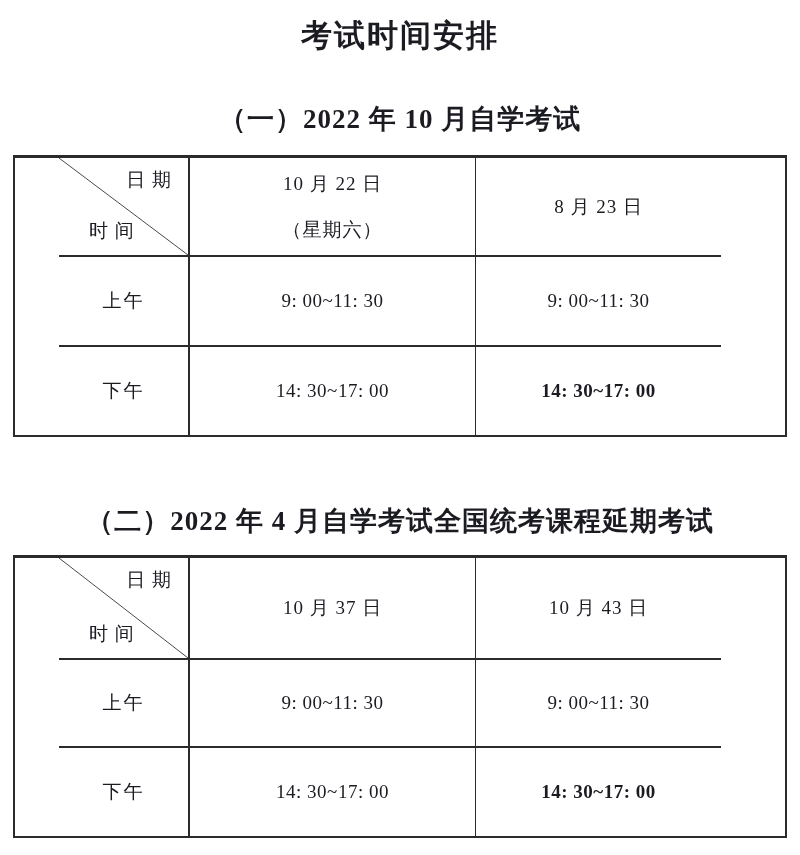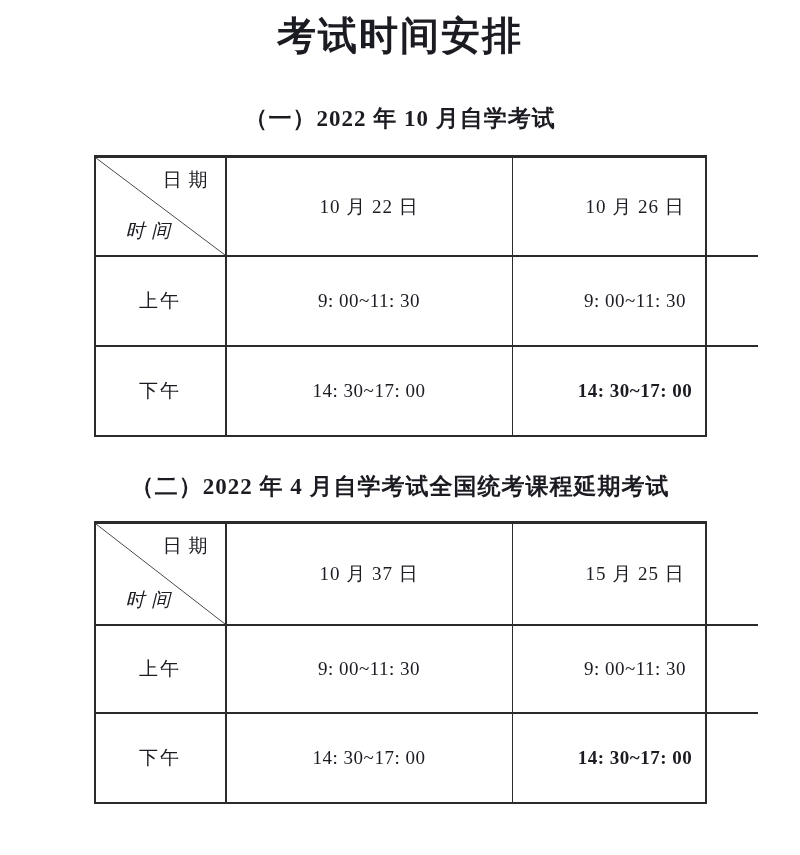--- a/index.html
+++ b/index.html
@@ -8,44 +8,45 @@
     width: 800px;
     height: 855px;
     font-family: "Liberation Serif", "DejaVu Serif", serif;
     color: #1b1b22;
     overflow: hidden;
   }
   .page { padding-top: 14px; }
 
   .doc-title {
     text-align: center;
-    font-size: 39px;
+    font-size: 31px;
     font-weight: 700;
     letter-spacing: 2px;
     line-height: 44px;
   }
 
   .table-caption {
     text-align: center;
-    font-size: 23px;
+    font-size: 27px;
     font-weight: 700;
     letter-spacing: 1px;
     line-height: 32px;
   }
   .caption-1 { margin-top: 45px; }
-  .caption-2 { margin-top: 34px; }
+  .caption-2 { margin-top: 68px; }
 
   .extable {
     display: grid;
     grid-template-columns: 129px 287px 246px;
-    width: 613px;
+    width: 774px;
     margin: 0 auto;
     border: 2px solid #2b2b2b;
     border-top-width: 3px;
     background: #ffffff;
+    padding-left: 44px;
   }
   .extable.t1 { margin-top: 20px; grid-template-rows: 97px 90px 90px; }
   .extable.t2 { margin-top: 18px; grid-template-rows: 100px 88px 90px; }
 
   .cell {
     display: flex;
     align-items: center;
     justify-content: center;
     font-size: 19px;
     position: relative;
@@ -72,21 +73,20 @@
     right: 16px;
     font-size: 19px;
     letter-spacing: 1px;
   }
   .corner-time {
     position: absolute;
     bottom: 11px;
     left: 30px;
     font-size: 19px;
     letter-spacing: 1px;
-    font-style: italic;
   }
 
   .date-cell {
     flex-direction: column;
     line-height: 30px;
     letter-spacing: 1px;
     gap: 16px;
   }
   .label-cell { letter-spacing: 2px; }
   .time-cell { letter-spacing: 0.5px; }
@@ -105,23 +105,24 @@
     <div class="row row-1">
       <div class="cell corner-cell">
         <svg class="diag-svg" viewBox="0 0 100 100" preserveAspectRatio="none">
           <line x1="0" y1="0" x2="100" y2="100" stroke="#4a4a4a" stroke-width="1" vector-effect="non-scaling-stroke"></line>
         </svg>
         <span class="corner-date">日 期</span>
         <span class="corner-time">时 间</span>
       </div>
       <div class="cell date-cell col-b">
         <div>10 月 22 日</div>
+        <div>（星期六）</div>
       </div>
       <div class="cell date-cell col-c">
-        <div>10 月 26 日</div>
+        <div>8 月 23 日</div>
       </div>
     </div>
     <div class="row row-2">
       <div class="cell label-cell">上午</div>
       <div class="cell time-cell col-b">9: 00~11: 30</div>
       <div class="cell time-cell col-c">9: 00~11: 30</div>
     </div>
     <div class="row row-3">
       <div class="cell label-cell">下午</div>
       <div class="cell time-cell col-b">14: 30~17: 00</div>
@@ -137,21 +138,21 @@
         <svg class="diag-svg" viewBox="0 0 100 100" preserveAspectRatio="none">
           <line x1="0" y1="0" x2="100" y2="100" stroke="#4a4a4a" stroke-width="1" vector-effect="non-scaling-stroke"></line>
         </svg>
         <span class="corner-date">日 期</span>
         <span class="corner-time">时 间</span>
       </div>
       <div class="cell date-cell col-b">
         <div>10 月 37 日</div>
       </div>
       <div class="cell date-cell col-c">
-        <div>15 月 25 日</div>
+        <div>10 月 43 日</div>
       </div>
     </div>
     <div class="row row-2">
       <div class="cell label-cell">上午</div>
       <div class="cell time-cell col-b">9: 00~11: 30</div>
       <div class="cell time-cell col-c">9: 00~11: 30</div>
     </div>
     <div class="row row-3">
       <div class="cell label-cell">下午</div>
       <div class="cell time-cell col-b">14: 30~17: 00</div>

